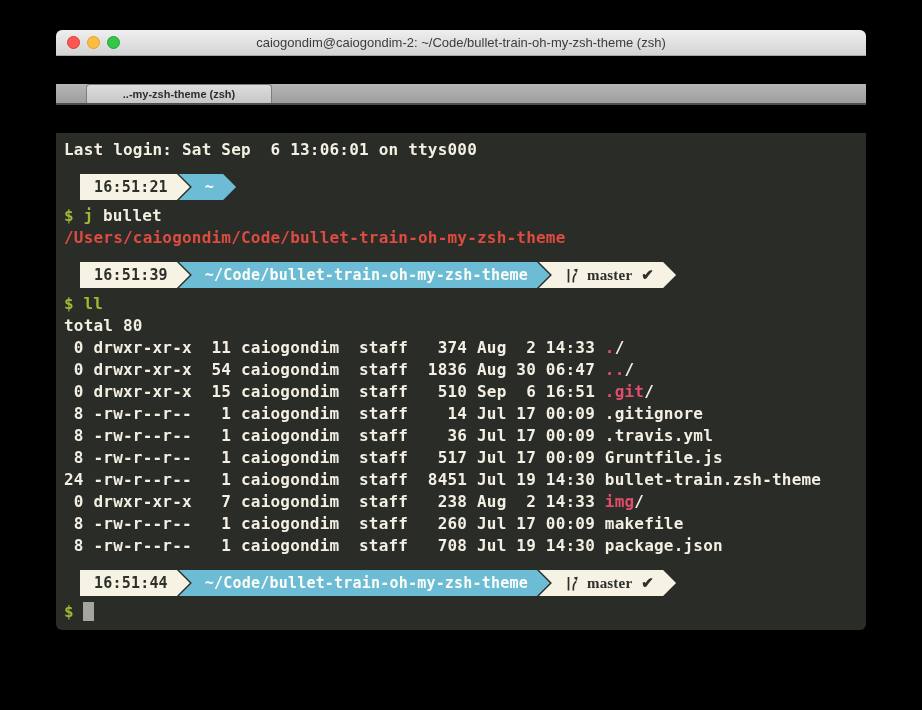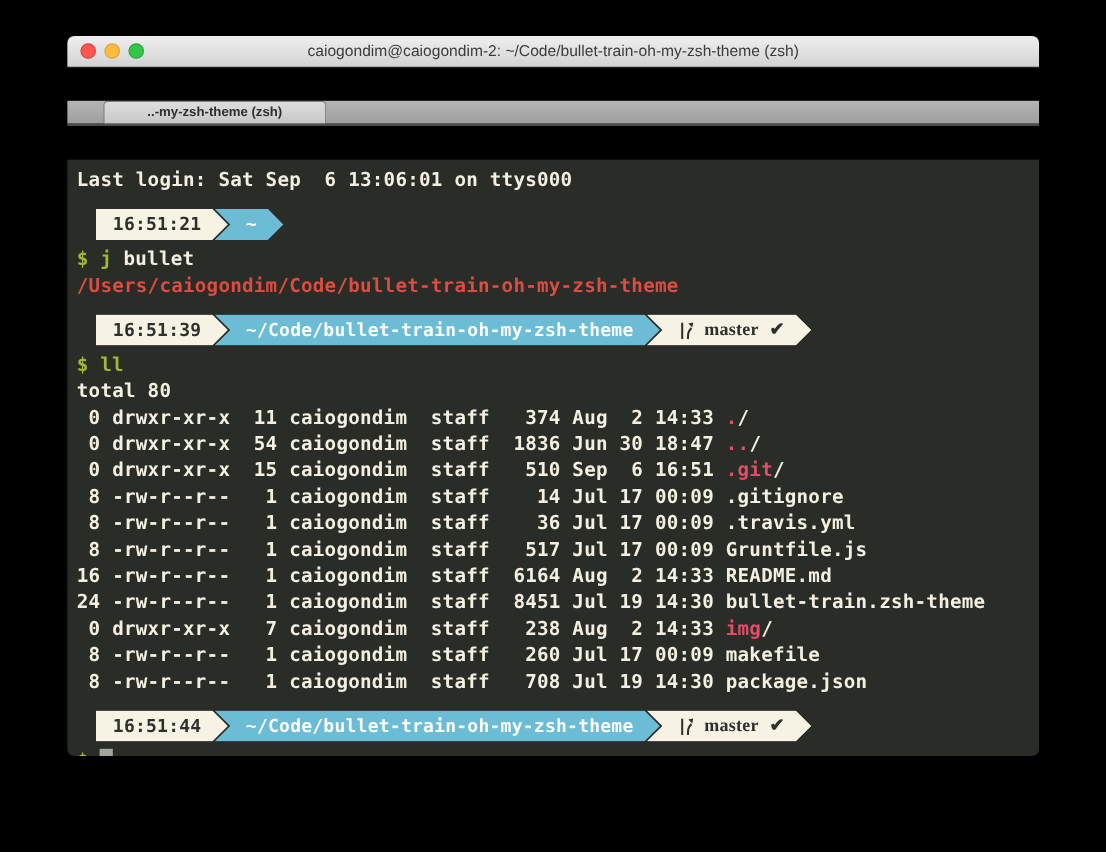--- a/index.html
+++ b/index.html
@@ -103,26 +103,25 @@
             </svg></span><span>master</span><span>✔</span>
       </span>
     </div>
 
     <div class="line"><span class="green sp">$</span><span class="green">ll</span></div>
 
     <div class="line">total 80</div>
 
     <div id="file-list">
         <div class="line"><span class="fg"> 0 drwxr-xr-x  11 caiogondim  staff   374 Aug  2 14:33 </span><span class="dir">.</span><span class="fg">/</span></div>
-        <div class="line"><span class="fg"> 0 drwxr-xr-x  54 caiogondim  staff  1836 Jun 30 18:47 </span><span class="dir">..</span><span class="fg">/</span></div>
+        <div class="line"><span class="fg"> 0 drwxr-xr-x  54 caiogondim  staff  1836 Aug 30 06:47 </span><span class="dir">..</span><span class="fg">/</span></div>
         <div class="line"><span class="fg"> 0 drwxr-xr-x  15 caiogondim  staff   510 Sep  6 16:51 </span><span class="dir">.git</span><span class="fg">/</span></div>
         <div class="line"><span class="fg"> 8 -rw-r--r--   1 caiogondim  staff    14 Jul 17 00:09 </span><span class="fg">.gitignore</span></div>
         <div class="line"><span class="fg"> 8 -rw-r--r--   1 caiogondim  staff    36 Jul 17 00:09 </span><span class="fg">.travis.yml</span></div>
         <div class="line"><span class="fg"> 8 -rw-r--r--   1 caiogondim  staff   517 Jul 17 00:09 </span><span class="fg">Gruntfile.js</span></div>
-        <div class="line"><span class="fg">16 -rw-r--r--   1 caiogondim  staff  6164 Aug  2 14:33 </span><span class="fg">README.md</span></div>
         <div class="line"><span class="fg">24 -rw-r--r--   1 caiogondim  staff  8451 Jul 19 14:30 </span><span class="fg">bullet-train.zsh-theme</span></div>
         <div class="line"><span class="fg"> 0 drwxr-xr-x   7 caiogondim  staff   238 Aug  2 14:33 </span><span class="dir">img</span><span class="fg">/</span></div>
         <div class="line"><span class="fg"> 8 -rw-r--r--   1 caiogondim  staff   260 Jul 17 00:09 </span><span class="fg">makefile</span></div>
         <div class="line"><span class="fg"> 8 -rw-r--r--   1 caiogondim  staff   708 Jul 19 14:30 </span><span class="fg">package.json</span></div>
       </div>
 
     <div class="promptbar">
       <span class="seg seg--first seg--time">16:51:44</span>
       <span class="seg seg--path">~/Code/bullet-train-oh-my-zsh-theme</span>
       <span class="seg seg--git">

